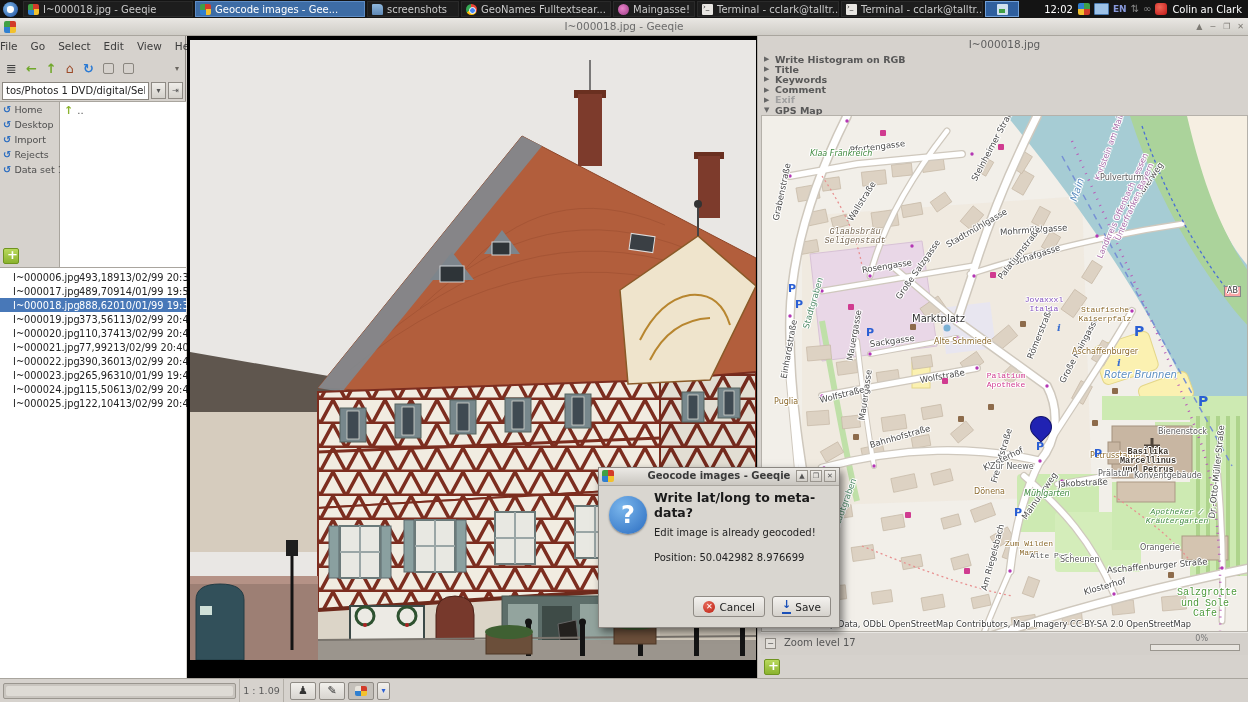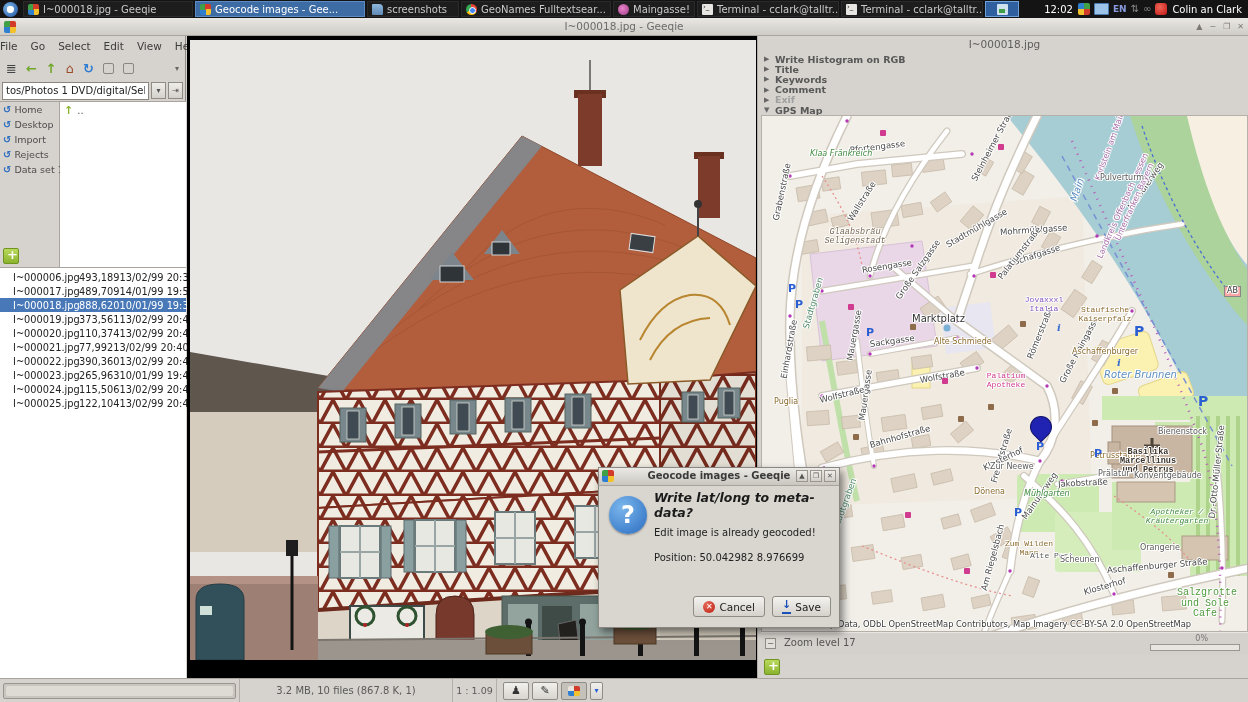--- a/index.html
+++ b/index.html
@@ -129,21 +129,21 @@
   .stat-btn.pal::after{content:"";position:absolute;left:6px;top:3px;width:12px;height:10px;border-radius:2px;background:conic-gradient(#d23b2a 0 25%,#f2c12e 0 50%,#2f7fd0 0 75%,#e8e4dc 0);}
   .stat-btn.tiny{width:13px;color:#2a5fd4;font-size:8px;}
   
   #dialog{position:absolute;left:598px;top:467px;width:242px;height:161px;background:#d9d6d0;border:1px solid #8a8681;box-shadow:3px 4px 8px rgba(0,0,0,.5);z-index:50;box-sizing:border-box;}
   #dlg-titlebar{height:17px;background:linear-gradient(#ebe9e5,#c9c6c0);border-bottom:1px solid #aaa69f;position:relative;}
   #dlg-icon{position:absolute;left:3px;top:2px;width:12px;height:12px;border-radius:2px;background:conic-gradient(#d23b2a 0 25%,#f2c12e 0 50%,#2f7fd0 0 75%,#3fa045 0);}
   #dlg-title{text-align:center;font-size:10px;font-weight:bold;color:#3a3a3a;padding-top:2px;}
   #dlg-controls{position:absolute;right:3px;top:2px;display:flex;gap:2px;}
   #dlg-controls span{width:12px;height:12px;background:linear-gradient(#f0eeea,#d2cfc9);border:1px solid #9a968f;font-size:7px;line-height:11px;text-align:center;color:#555;box-sizing:border-box;}
   #dlg-qicon{position:absolute;left:10px;top:28px;width:38px;height:38px;border-radius:50%;background:radial-gradient(circle at 35% 30%,#7ab6ec,#2a6cc0);color:#fff;font-size:24px;font-weight:bold;text-align:center;line-height:38px;box-shadow:0 1px 2px rgba(0,0,0,.4);}
-  #dlg-heading{position:absolute;left:55px;top:22px;font-size:12.5px;font-weight:bold;color:#1a1a1a;font-style:italic;}
+  #dlg-heading{position:absolute;left:55px;top:22px;font-size:12.5px;font-weight:bold;color:#1a1a1a;}
   #dlg-line1{position:absolute;left:55px;top:47px;font-size:10px;color:#222;}
   #dlg-line2{position:absolute;left:55px;top:59px;font-size:10px;color:#222;}
   #dlg-pos{position:absolute;left:55px;top:84px;font-size:10px;color:#222;}
   #dlg-buttons{position:absolute;right:8px;bottom:10px;display:flex;gap:7px;}
   .dlg-btn{height:19px;padding:0 9px;background:linear-gradient(#f4f2ef,#d5d2cc);border:1px solid #8f8b85;border-radius:3px;font-size:10.5px;color:#222;display:flex;align-items:center;gap:4px;}
   .cancel-ic{width:12px;height:12px;border-radius:50%;background:radial-gradient(circle at 35% 30%,#e86a5a,#bb1f12);color:#fff;font-size:8px;line-height:12px;text-align:center;font-weight:bold;}
   .save-ic{color:#1a50b8;font-weight:bold;font-size:11px;border-bottom:2px solid #1a50b8;line-height:10px;height:12px;}
 </style>
 </head>
 <body>
@@ -776,21 +776,20 @@
   </div>
   <div id="plus-row">
     <div class="gplus" id="map-plus"></div>
   </div>
 </div>
 
 <div id="statusbar">
   <div class="sb-cell" id="sb-progress">
       <div class="pbox"></div>
     </div>
-  <div class="sb-cell" id="sb-files">3.2 MB, 10 files (867.8 K, 1)</div>
   <div class="sb-cell" id="sb-ratio">1 : 1.09</div>
   <div id="sb-btns">
 
   <div class="stat-btn">♟</div>
       <div class="stat-btn">✎</div>
       <div class="stat-btn pal"></div>
       <div class="stat-btn tiny">▾</div>
     </div>
 </div>
 

